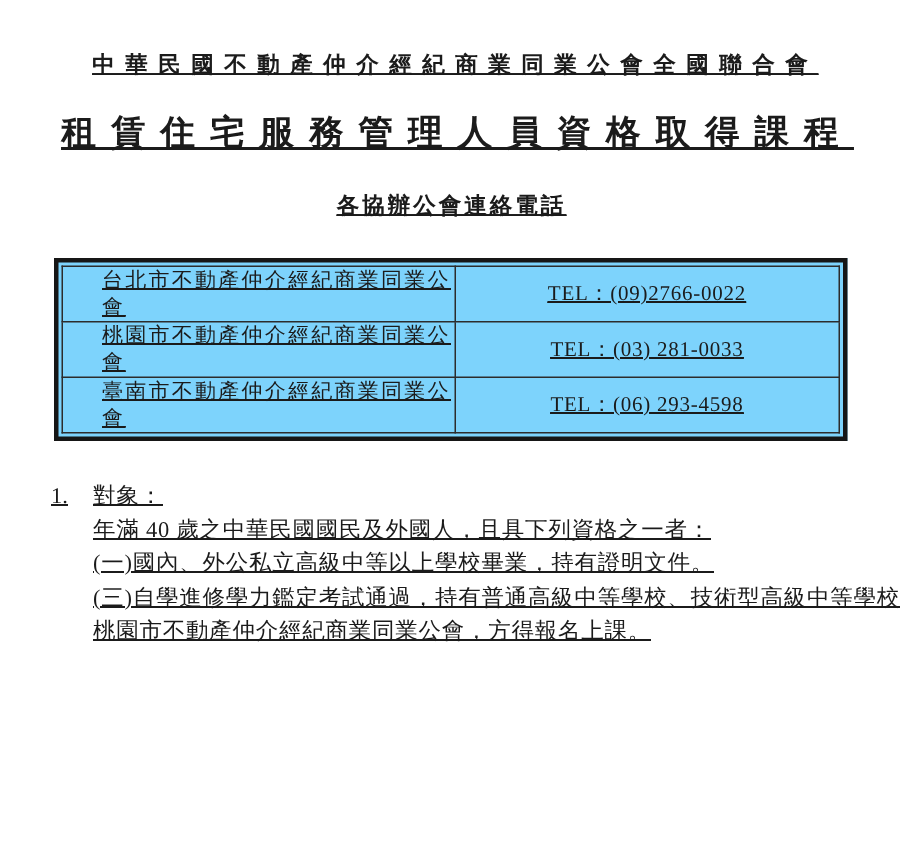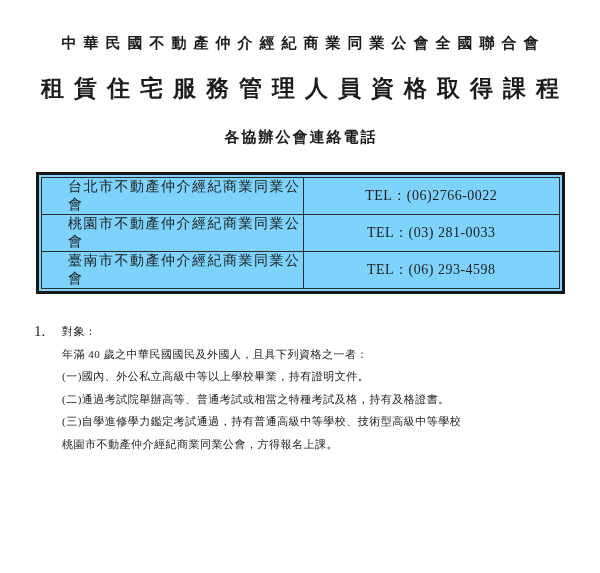--- a/index.html
+++ b/index.html
@@ -1,15 +1,15 @@
 <!DOCTYPE html>
 <html><head>
 <meta charset="utf-8">
 <style>
-  * { margin: 0; padding: 0; box-sizing: border-box; }
+  * { margin: 0; padding: 0; box-sizing: border-box; text-decoration: underline; }
   html, body {
     width: 600px; height: 573px;
     background: #ffffff;
     font-family: "Liberation Serif", "DejaVu Serif", serif;
     color: #1b1b1b;
     overflow: hidden;
   }
   .page { width: 600px; height: 573px; background: #ffffff; }
 
   
@@ -62,21 +62,21 @@
 
   
   .notes { margin: 26px 30px 0 34px; }
   .note { display: flex; margin-top: 0; }
   .note-number {
     width: 28px; flex: 0 0 28px;
     font-size: 15px;
     line-height: 22.5px;
   }
   .note-content {
-    flex: 1; font-size: 11px;
+    flex: 1; font-size: 15px;
     line-height: 22.5px;
     letter-spacing: 0.5px;
   }
   .note-content .line { white-space: nowrap; }
 </style>
 </head>
 <body>
 
 <div class="page">
 
@@ -84,21 +84,21 @@
     <div class="org-title">中華民國不動產仲介經紀商業同業公會全國聯合會</div>
     <div class="course-title">租賃住宅服務管理人員資格取得課程</div>
     <div class="table-caption">各協辦公會連絡電話</div>
   </div>
 
   <div class="table-frame">
     <table class="contact-table">
       <tbody>
         <tr>
           <td class="assoc">台北市不動產仲介經紀商業同業公會</td>
-          <td class="tel">TEL：(06)2766-0022</td>
+          <td class="tel">TEL：(09)2766-0022</td>
         </tr>
         <tr>
           <td class="assoc">桃園市不動產仲介經紀商業同業公會</td>
           <td class="tel">TEL：(03) 281-0033</td>
         </tr>
         <tr>
           <td class="assoc">臺南市不動產仲介經紀商業同業公會</td>
           <td class="tel">TEL：(06) 293-4598</td>
         </tr>
       </tbody>
@@ -106,20 +106,19 @@
   </div>
 
   <div class="notes">
 
     <div class="note">
       <div class="note-number">1.</div>
       <div class="note-content">
         <div class="line">對象：</div>
         <div class="line">年滿 40 歲之中華民國國民及外國人，且具下列資格之一者：</div>
         <div class="line">(一)國內、外公私立高級中等以上學校畢業，持有證明文件。</div>
-        <div class="line">(二)通過考試院舉辦高等、普通考試或相當之特種考試及格，持有及格證書。</div>
         <div class="line">(三)自學進修學力鑑定考試通過，持有普通高級中等學校、技術型高級中等學校</div>
         <div class="line">桃園市不動產仲介經紀商業同業公會，方得報名上課。</div>
       </div>
     </div>
 
   </div>
 </div>
 
 </body></html>

